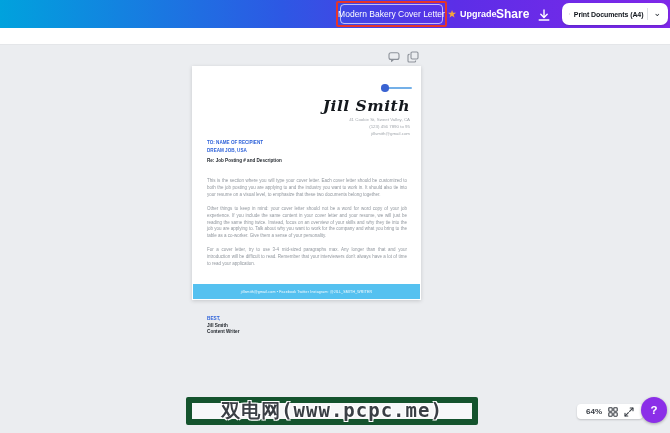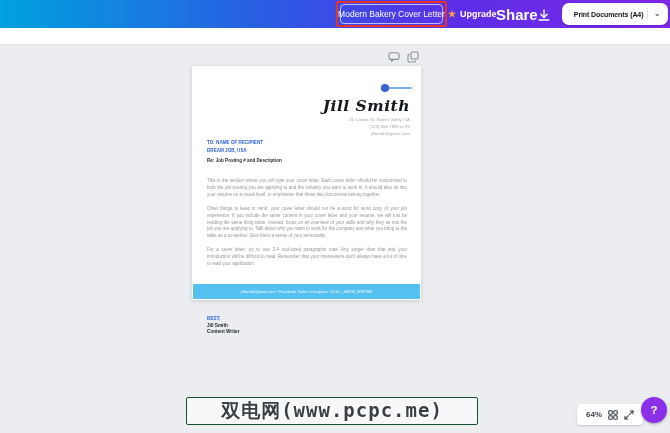--- a/index.html
+++ b/index.html
@@ -11,21 +11,21 @@
     background:linear-gradient(90deg,#00a2dd 0%, #2d58e4 42%, #5c2ee7 68%, #7f27e9 100%); }
   .title-btn { position:absolute; left:340px; top:4px; width:103px; height:20px;
     border:1px solid rgba(255,255,255,.65); border-radius:4px; color:#fff; font-size:8.5px;
     display:flex; align-items:center; justify-content:center; white-space:nowrap; cursor:pointer; }
   .annotation { position:absolute; left:336px; top:1px; width:111px; height:26px;
     border:2px solid #e5342b; border-radius:2px; pointer-events:none; }
   .upgrade-btn { position:absolute; left:448px; top:4px; height:20px; display:flex; align-items:center;
     gap:4px; color:#fff; font-size:9px; font-weight:700; cursor:pointer; }
   .star { color:#f5a63c; font-size:9px; line-height:1; }
   .share-btn { position:absolute; left:496px; top:4px; height:20px; display:flex; align-items:center;
-    color:#fff; font-size:15px; font-weight:700; cursor:pointer;text-align:right; }
+    color:#fff; font-size:12px; font-weight:700; cursor:pointer;text-align:right; }
   .dl-btn { position:absolute; left:535px; top:6px; width:17px; height:17px; display:flex;
     align-items:center; justify-content:center; cursor:pointer; }
   .print-btn { position:absolute; left:562px; top:3px; width:106px; height:22px; background:#fff;
     border-radius:7px; display:flex; align-items:center; padding:0 5px 0 7px; gap:4px; cursor:pointer;
     box-shadow:0 1px 2px rgba(0,0,0,.15); }
   .print-label { font-size:7px; font-weight:700; color:#10151c; white-space:nowrap; letter-spacing:-.1px; }
   .print-divider { width:1px; height:12px; background:#ddе0e4; background:#dde0e4; margin-left:auto; }
   .chev { font-size:9px; color:#272c33; line-height:1; margin:0 2px 2px 2px; }
 
   
@@ -53,27 +53,27 @@
     line-height:6.9px; color:#90969d; text-align:justify; }
   .body-text p { margin-bottom:7px; }
   .sig { position:absolute; top:250px; left:15px; font-size:4.7px; line-height:6.6px; font-weight:700; }
   .sig .closing { color:#2e62d9; }
   .sig .sname, .sig .srole { color:#23282e; }
   .doc-footer { position:absolute; left:1px; right:1px; bottom:1px; height:15px; background:#55c1f0;
     color:#fff; font-size:3.5px; letter-spacing:.2px; display:flex; align-items:center; justify-content:center; }
 
   
   .watermark { position:absolute; left:186px; top:397px; width:292px; height:28px;
-    background:rgba(255,255,255,.55); border:1px solid #14532d; border-radius:2px;
+    background:rgba(255,255,255,.55); border:6px solid #14532d; border-radius:2px;
     display:flex; align-items:center; justify-content:center;
     font-family:"DejaVu Sans Mono", monospace; font-size:19px; font-weight:700; color:#3a3f45;
     letter-spacing:1px; text-shadow:1px 1px 0 #fff, -1px -1px 0 #fff, 1px -1px 0 #fff, -1px 1px 0 #fff; }
 
   
-  .zoom-pill { position:absolute; left:577px; top:404px; width:66px; height:21px; background:#fff;
+  .zoom-pill { position:absolute; left:577px; top:404px; width:66px; height:15px; background:#fff;
     border-radius:4px; box-shadow:0 1px 2px rgba(0,0,0,.18); display:flex; align-items:center;
     justify-content:space-evenly; padding:0 3px; }
   .zoom-level { font-size:8px; font-weight:700; color:#383d44; cursor:pointer; }
   .zoom-pill svg { display:block; cursor:pointer; }
   .help-btn { position:absolute; left:641px; top:397px; width:26px; height:26px; border-radius:50%;
     background:#8b2fe8; color:#fff; font-size:11.5px; font-weight:700; display:flex; align-items:center;
     justify-content:center; cursor:pointer; box-shadow:0 1px 3px rgba(0,0,0,.3); }
 </style>
 </head>
 <body>

